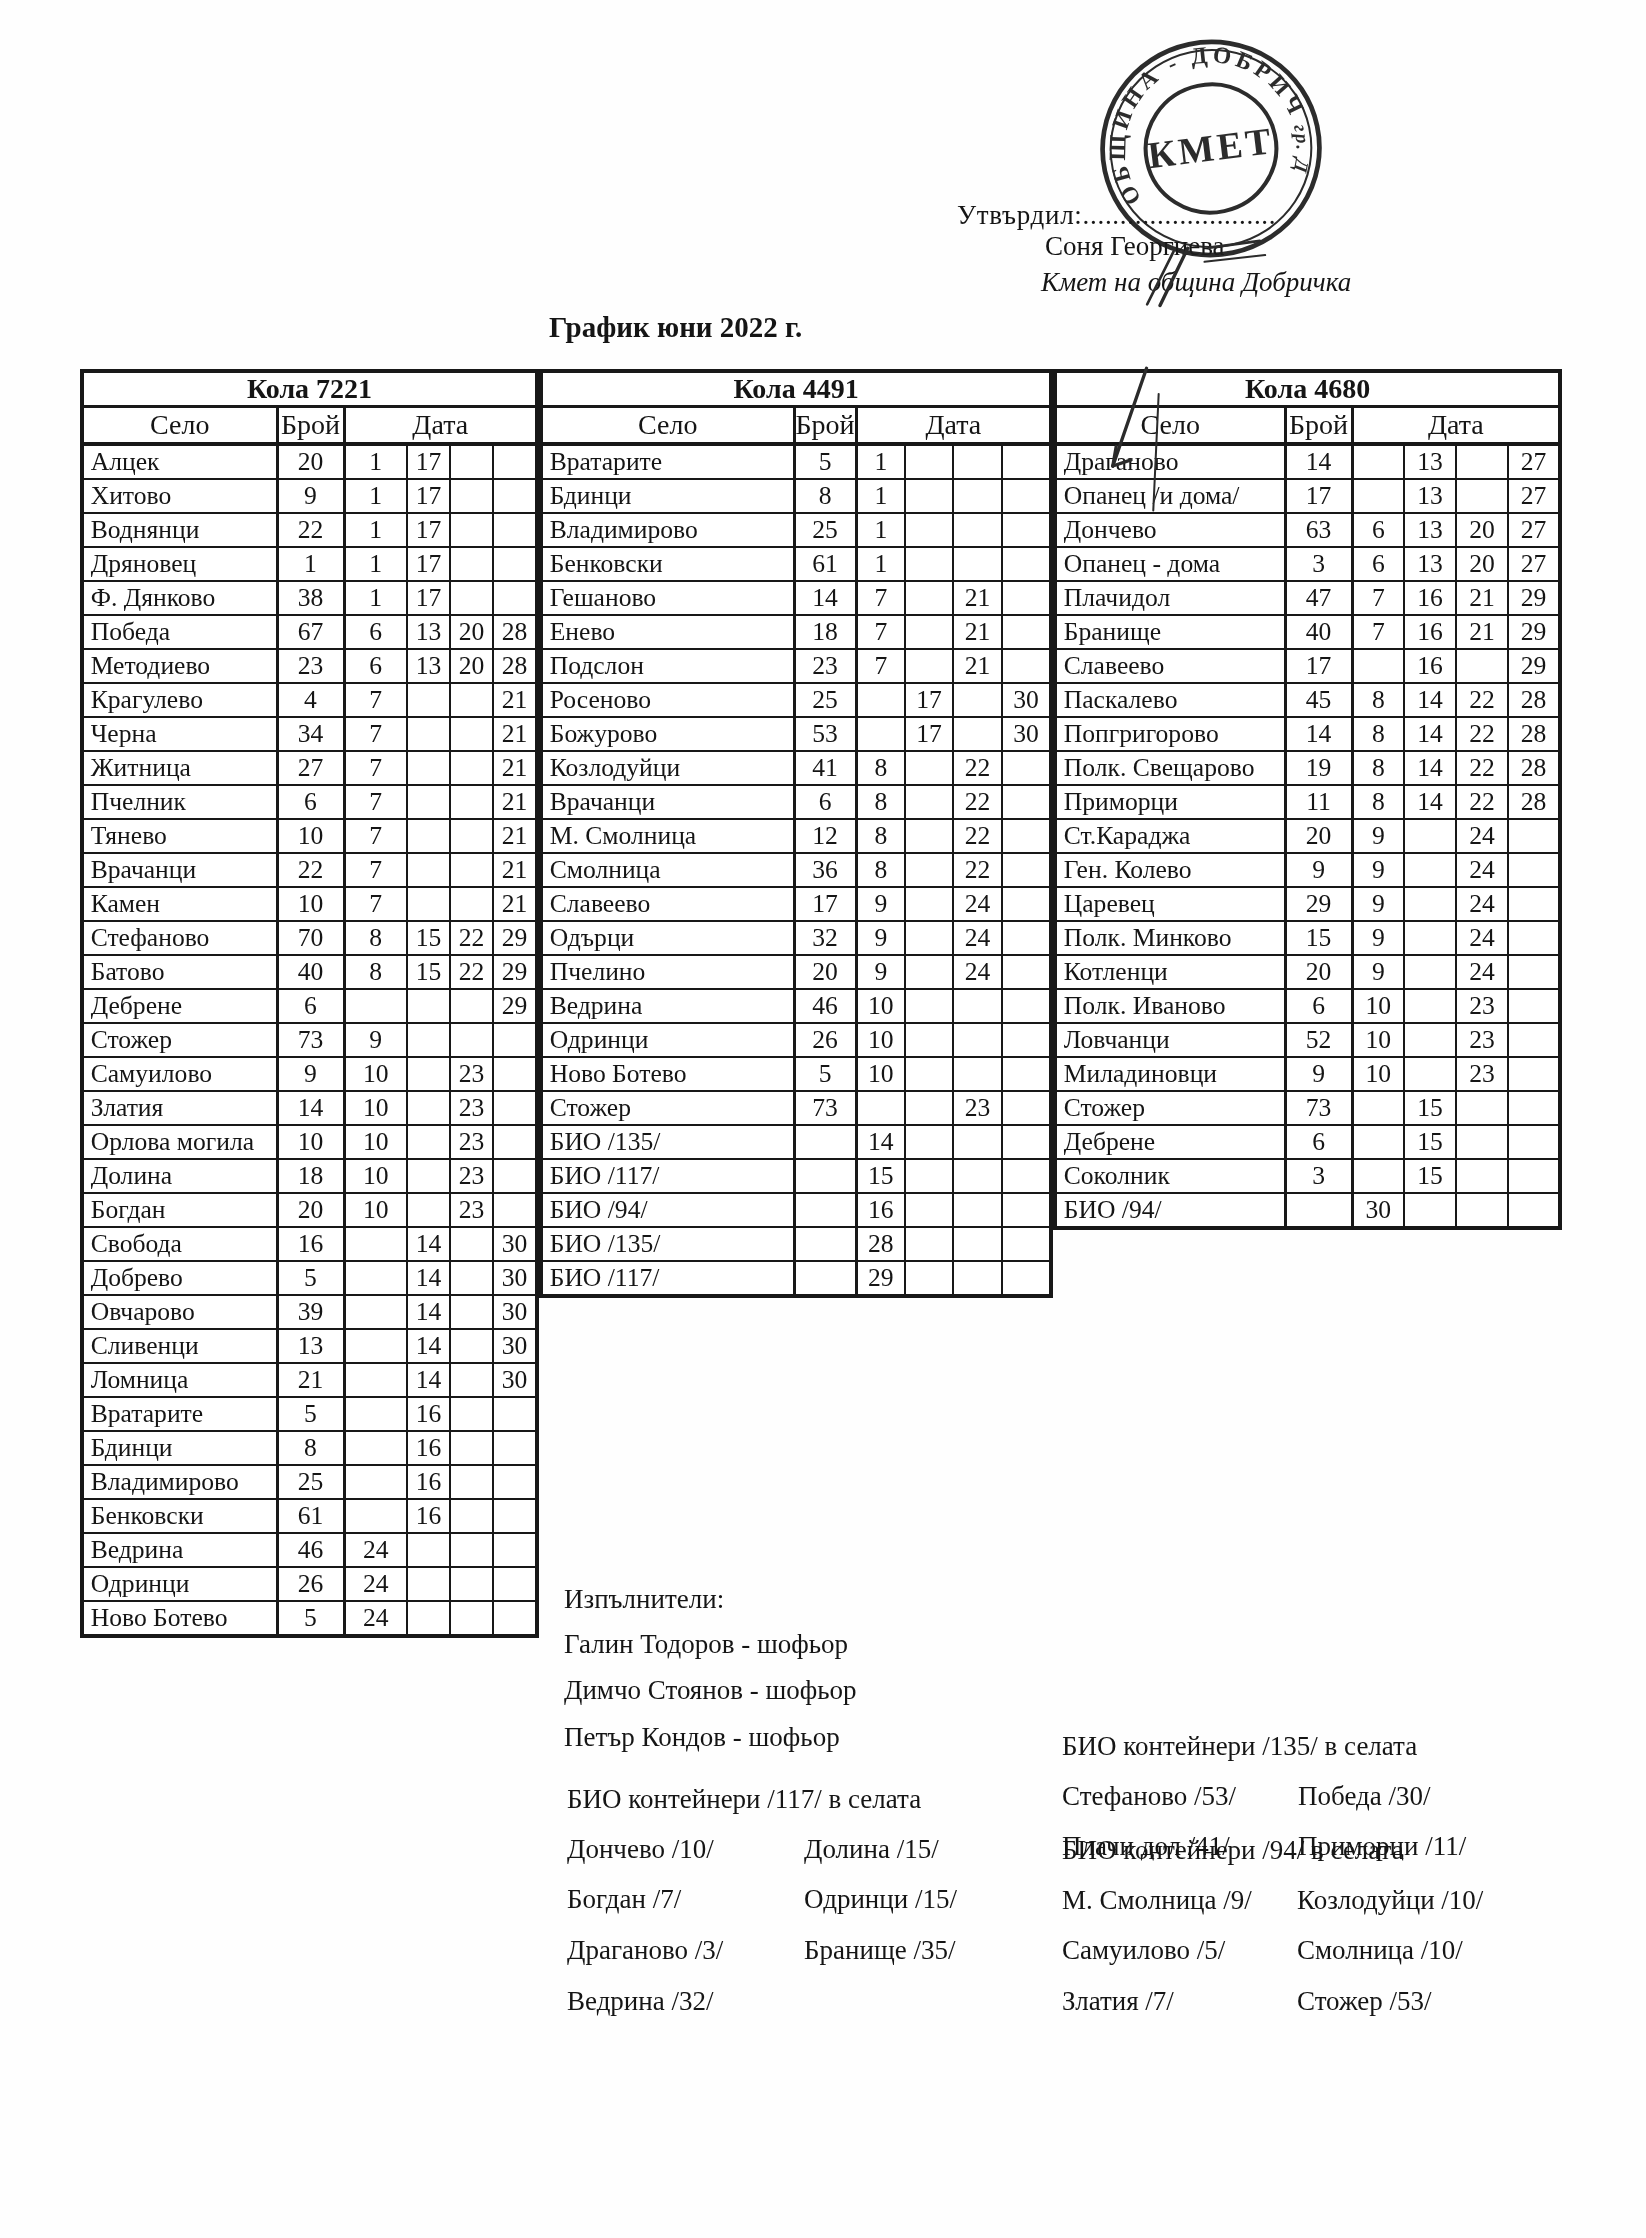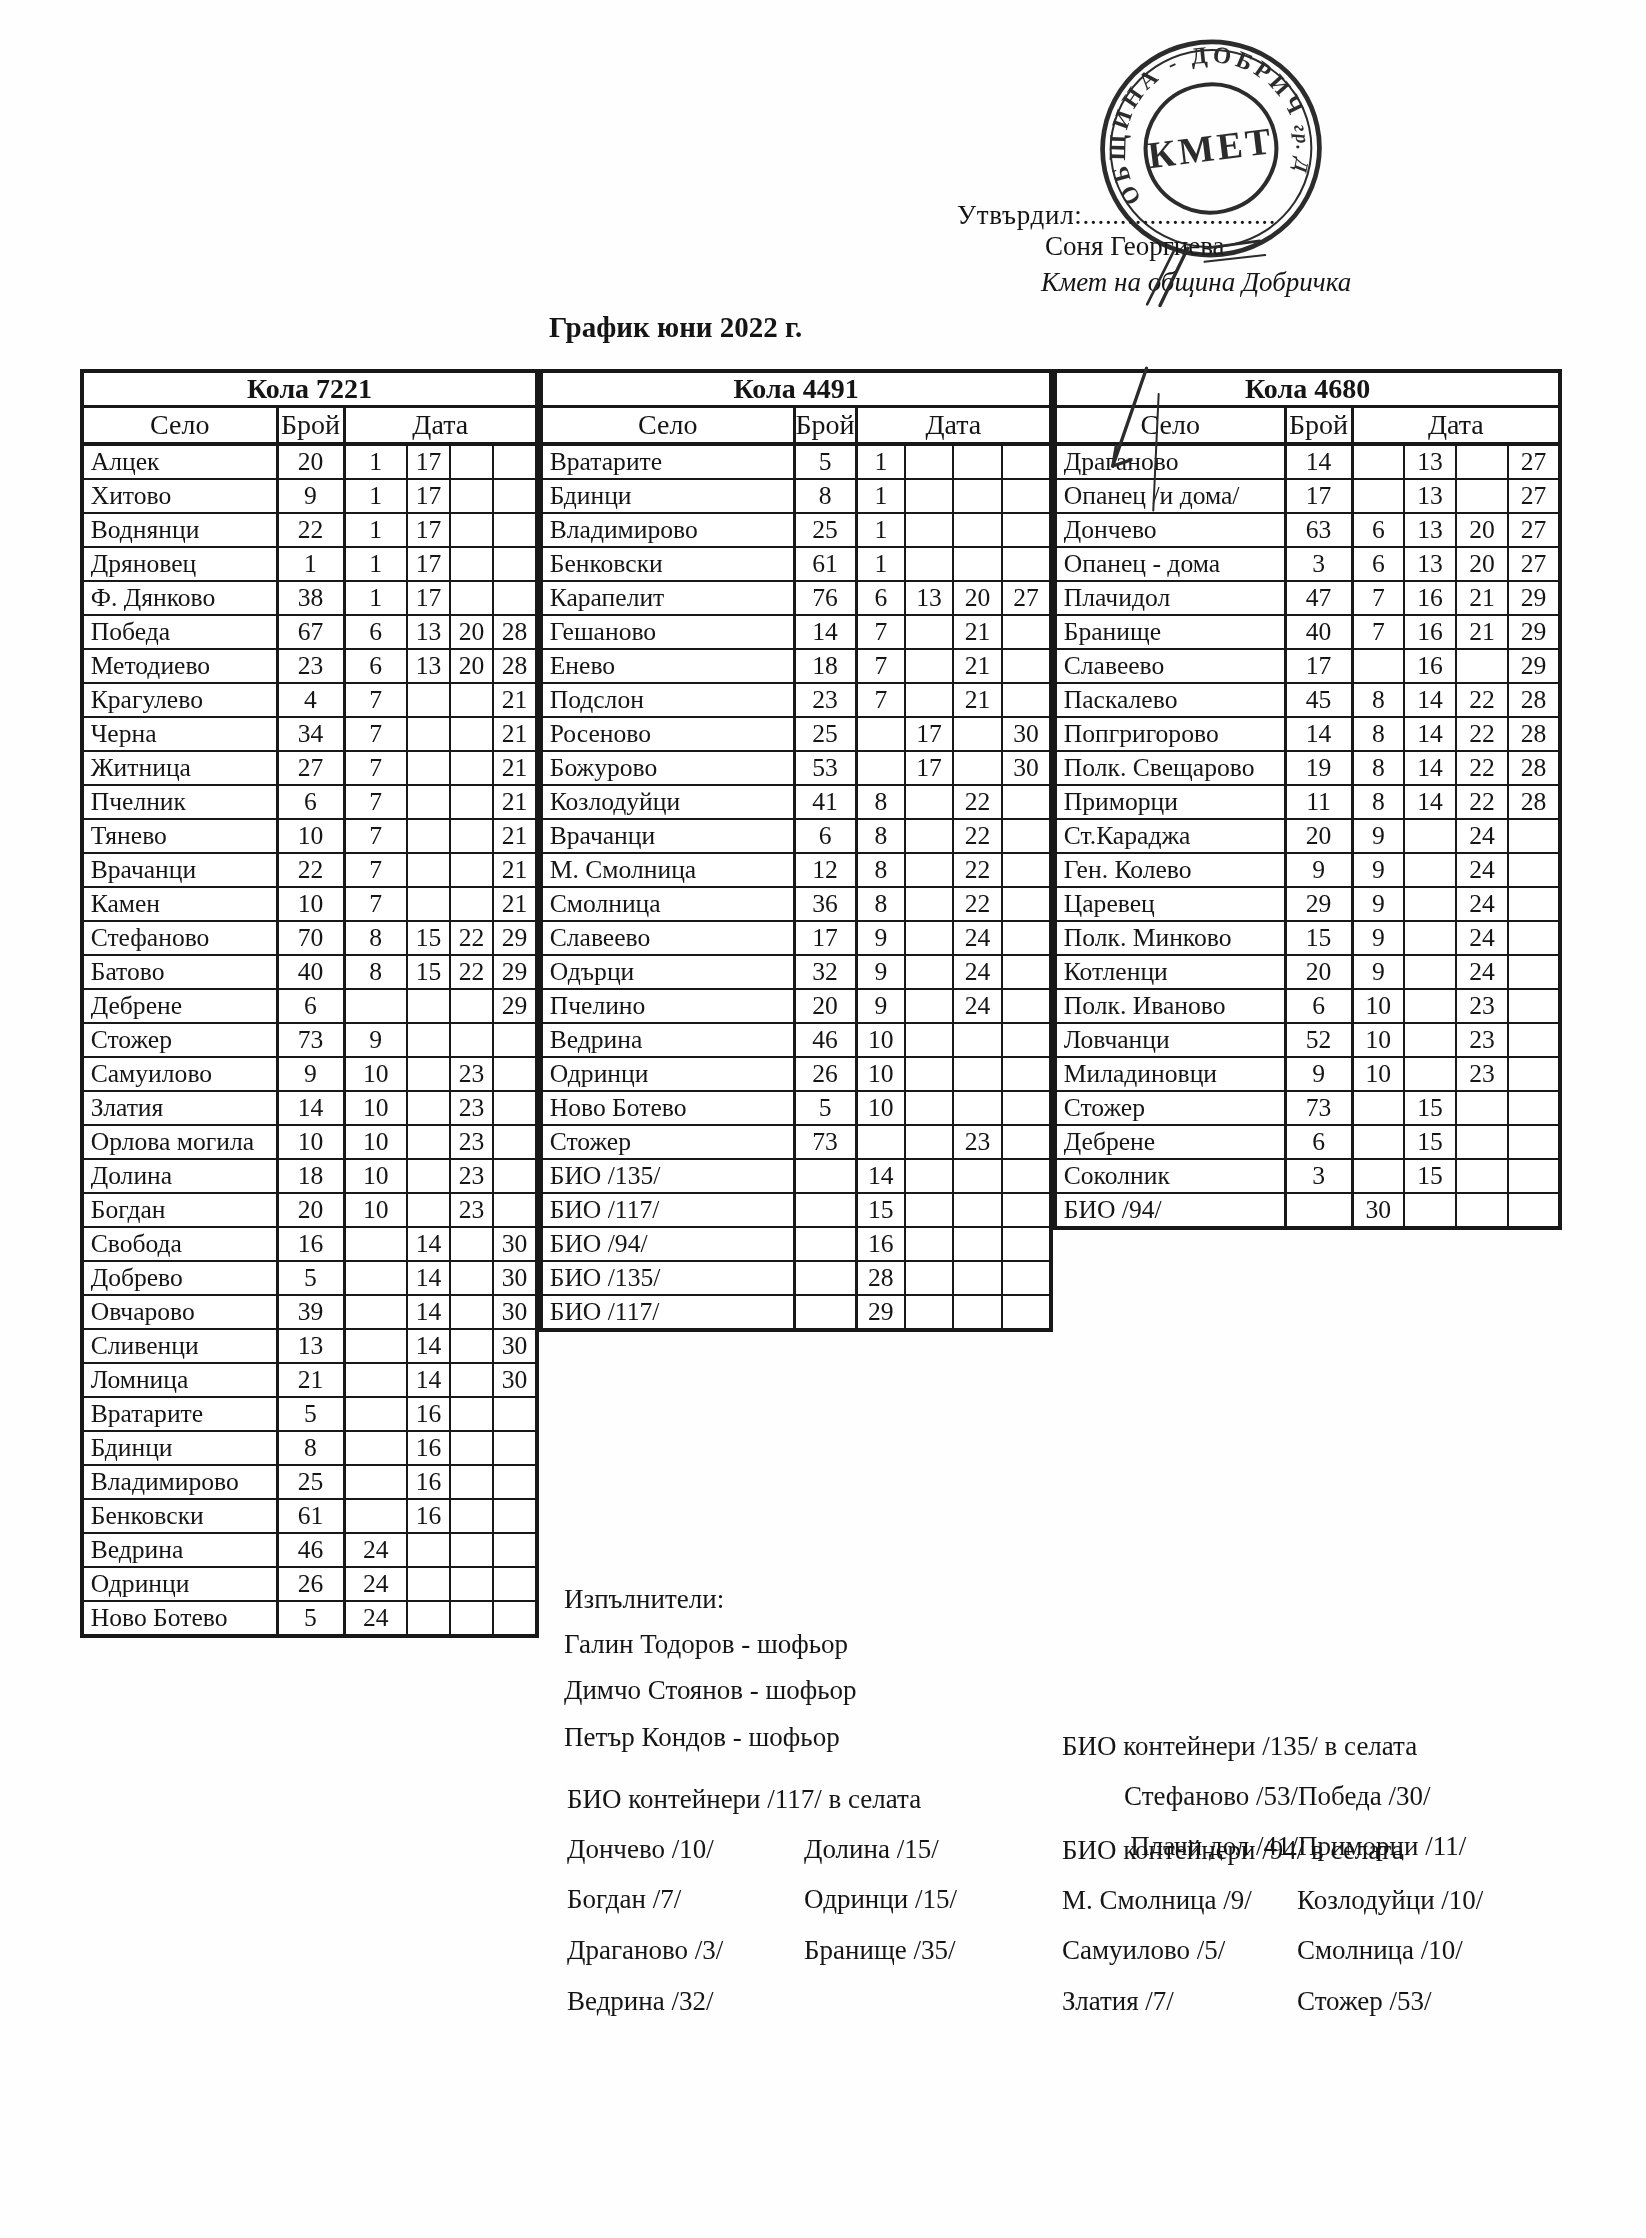--- a/index.html
+++ b/index.html
@@ -30,21 +30,21 @@
   .note{position:absolute;font-size:27px;line-height:1.1;}
   .note .head{margin-bottom:20px;white-space:nowrap;}
   .bio-cols{display:flex;}
   .bio-item{margin-bottom:21px;white-space:nowrap;}
   #executors{left:564px;top:1585px;}
   #executors .head{margin-bottom:15px;}
   #executors .bio-item{margin-bottom:17px;}
   #bio117{left:567px;top:1785px;}
   #bio117 .bcol1{width:237px;}
   #bio135{left:1062px;top:1732px;}
-  #bio135 .bcol1{width:236px;text-align:right;}
+  #bio135 .bcol1{width:236px;}
   #bio94{left:1062px;top:1836px;}
   #bio94 .bcol1{width:235px;}
 </style>
 </head>
 <body>
 
 <div class="page">
 
   <div class="approve-line" id="approved-label">Утвърдил:..........................</div>
   <div class="approve-line" id="approver-name">Соня Георгиева</div>
@@ -434,28 +434,20 @@
           </tr>
           <tr>
             <td class="v">Бенковски</td>
             <td class="c">61</td>
             <td class="d">1</td>
             <td class="d"></td>
             <td class="d"></td>
             <td class="d"></td>
           </tr>
           <tr>
-            <td class="v">Карапелит</td>
-            <td class="c">76</td>
-            <td class="d">6</td>
-            <td class="d">13</td>
-            <td class="d">20</td>
-            <td class="d">27</td>
-          </tr>
-          <tr>
             <td class="v">Гешаново</td>
             <td class="c">14</td>
             <td class="d">7</td>
             <td class="d"></td>
             <td class="d">21</td>
             <td class="d"></td>
           </tr>
           <tr>
             <td class="v">Енево</td>
             <td class="c">18</td>

